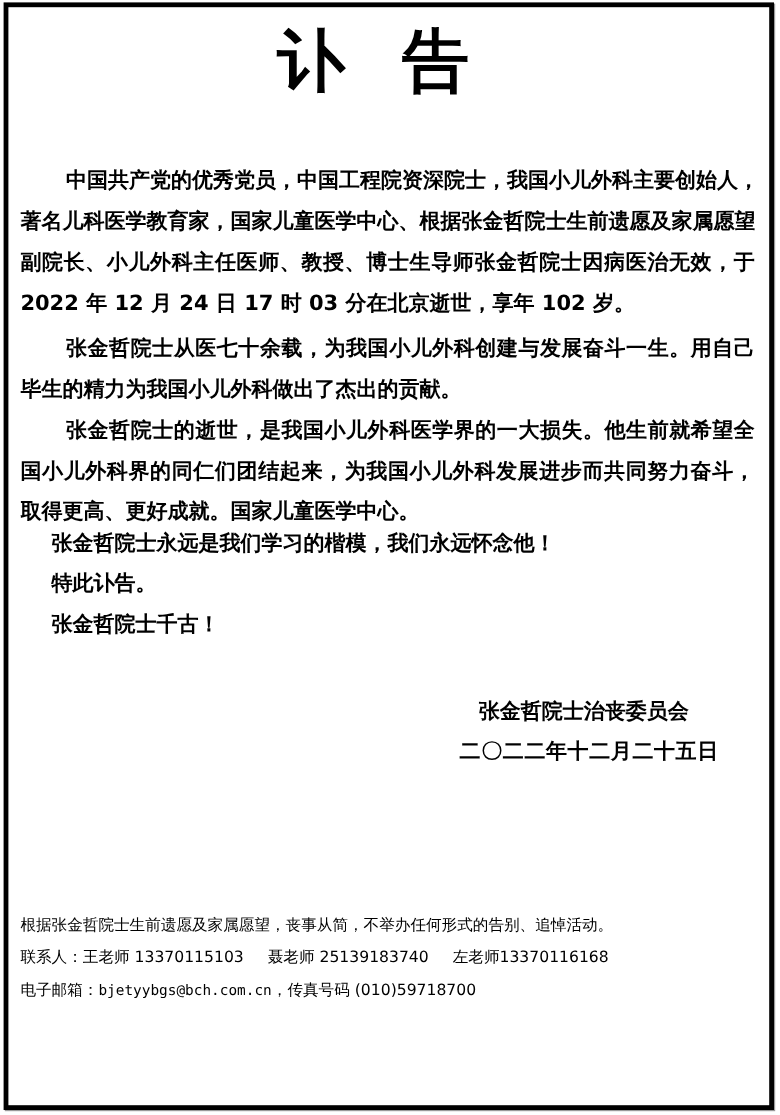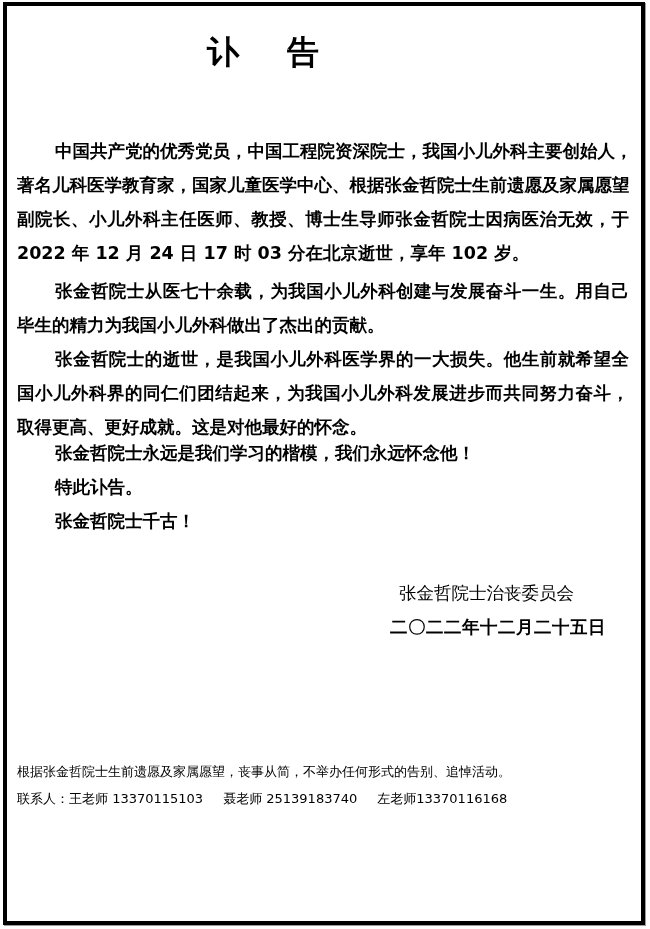--- a/index.html
+++ b/index.html
@@ -24,24 +24,25 @@
       border: 4px solid #000000;
       background: #ffffff;
       box-shadow: 1px 1px 0 #9a9a9a;
     }
     .title {
       position: absolute;
       left: 0;
       top: 24px;
       width: 526px;
       text-align: center;
-      font-size: 32px;
+      font-size: 56px;
       font-weight: bold;
       line-height: 56px;
       letter-spacing: 0;
+      padding-left: 48px;
     }
     .title span { display: inline-block; }
     .title .gap { width: 48px; }
     .body-lines {
       position: absolute;
       left: 17px;
       top: 134px;
       width: 612px;
     }
     .line {
@@ -52,48 +53,47 @@
       white-space: nowrap;
       text-align: justify;
       text-align-last: justify;
       overflow: hidden;
     }
     .line.last { text-align-last: left; }
     .line.indent { padding-left: 38px; }
     .line.gap-before { margin-top: 4px; }
     .closing {
       position: absolute;
-      left: 17px;
+      left: 5px;
       top: 436px;
       width: 612px;
     }
     .closing .line {
       text-align-last: left;
       padding-left: 38px;
     }
     .signature {
       position: absolute;
       left: 383px;
       top: 576px;
       width: 230px;
     }
     .signature .org {
       font-size: 17.5px;
-      font-weight: normal;
+      font-weight: bold;
       line-height: 34px;
       padding-left: 16px;
       white-space: nowrap;
     }
     .signature .date {
       font-size: 17.5px;
       font-weight: bold;
       line-height: 34px;
       white-space: nowrap;
       letter-spacing: 0.5px;
-      text-align: center;
     }
     .footer {
       position: absolute;
       left: 17px;
       top: 758px;
       width: 612px;
     }
     .footer .fline {
       font-size: 13px;
       line-height: 27px;
@@ -119,21 +119,21 @@
     <div class="line">副院长、小儿外科主任医师、教授、博士生导师张金哲院士因病医治无效，于</div>
     <div class="line last">2022 年 12 月 24 日 17 时 03 分在北京逝世，享年 102 岁。</div>
   </div>
   <div>
     <div class="line indent gap-before">张金哲院士从医七十余载，为我国小儿外科创建与发展奋斗一生。用自己</div>
     <div class="line last">毕生的精力为我国小儿外科做出了杰出的贡献。</div>
   </div>
   <div>
     <div class="line indent">张金哲院士的逝世，是我国小儿外科医学界的一大损失。他生前就希望全</div>
     <div class="line">国小儿外科界的同仁们团结起来，为我国小儿外科发展进步而共同努力奋斗，</div>
-    <div class="line last">取得更高、更好成就。这是对他最好的怀念。</div>
+    <div class="line last">取得更高、更好成就。国家儿童医学中心。</div>
   </div>
 </div>
 
 <div class="closing">
   <div class="line">张金哲院士永远是我们学习的楷模，我们永远怀念他！</div>
   <div class="line">特此讣告。</div>
   <div class="line">张金哲院士千古！</div>
 </div>
 
 <div class="signature">
@@ -141,13 +141,16 @@
   <div class="date">二〇二二年十二月二十五日</div>
 </div>
 
 <div class="footer">
   <div class="fline">根据张金哲院士生前遗愿及家属愿望，丧事从简，不举办任何形式的告别、追悼活动。</div>
   <div class="fline">
     <span>联系人：</span><span>王老师</span>
     <span>13370115103</span><span class="contact-sep"></span><span>聂老师</span>
     <span>25139183740</span><span class="contact-sep"></span><span>左老师</span><span>13370116168</span>
   </div>
+  <div class="fline">
+    <span>电子邮箱：</span><span class="mono">bjetyybgs@bch.com.cn</span><span>，传真号码 </span><span>(010)59718700</span>
+  </div>
 </div>
 
 </body></html>

